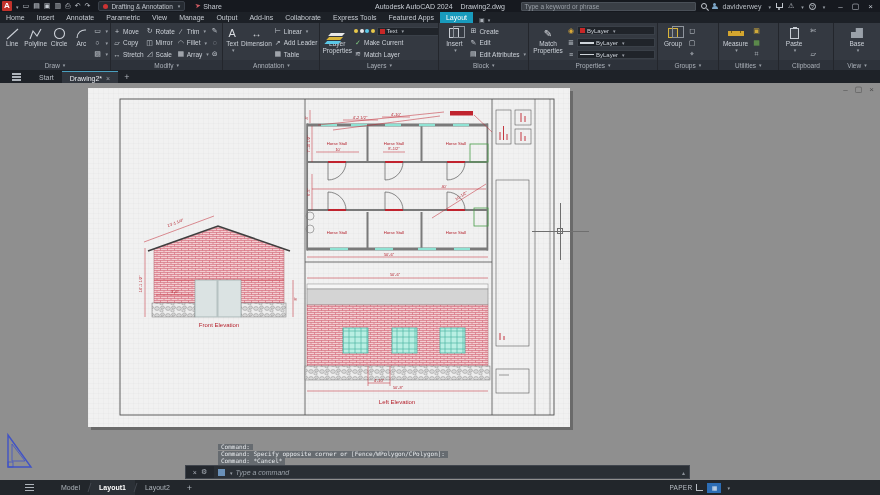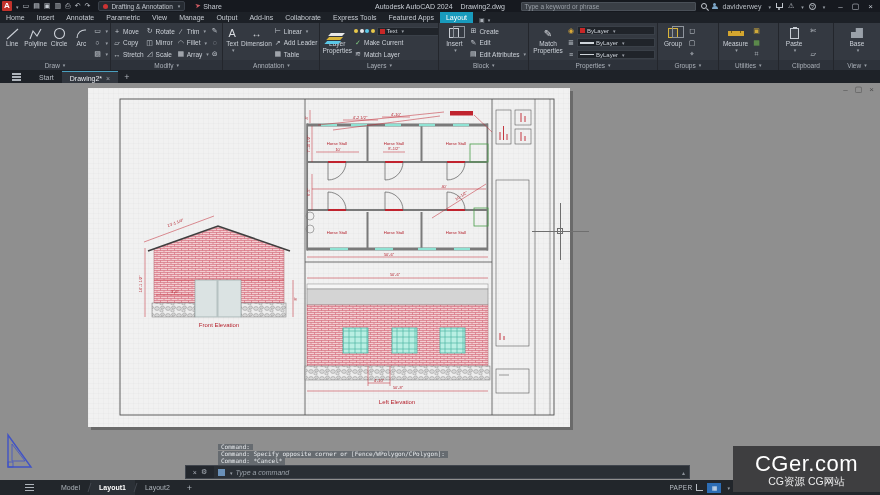--- a/index.html
+++ b/index.html
@@ -790,18 +790,14 @@
     <span class="sbtab">Layout2</span>
     <span class="sbplus">+</span>
     <div class="sb-right">
       <span class="paperlbl">PAPER</span>
       <span class="licon"></span>
       <span class="bluebtn">▦</span>
       <span class="sb-dd dd"></span>
     </div>
   </div>
 
-  <div class="watermark">
-    <div class="wm1">CGer.com</div>
-    <div class="wm2">CG资源 CG网站</div>
-  </div>
 
 </div>
 
 </body></html>

